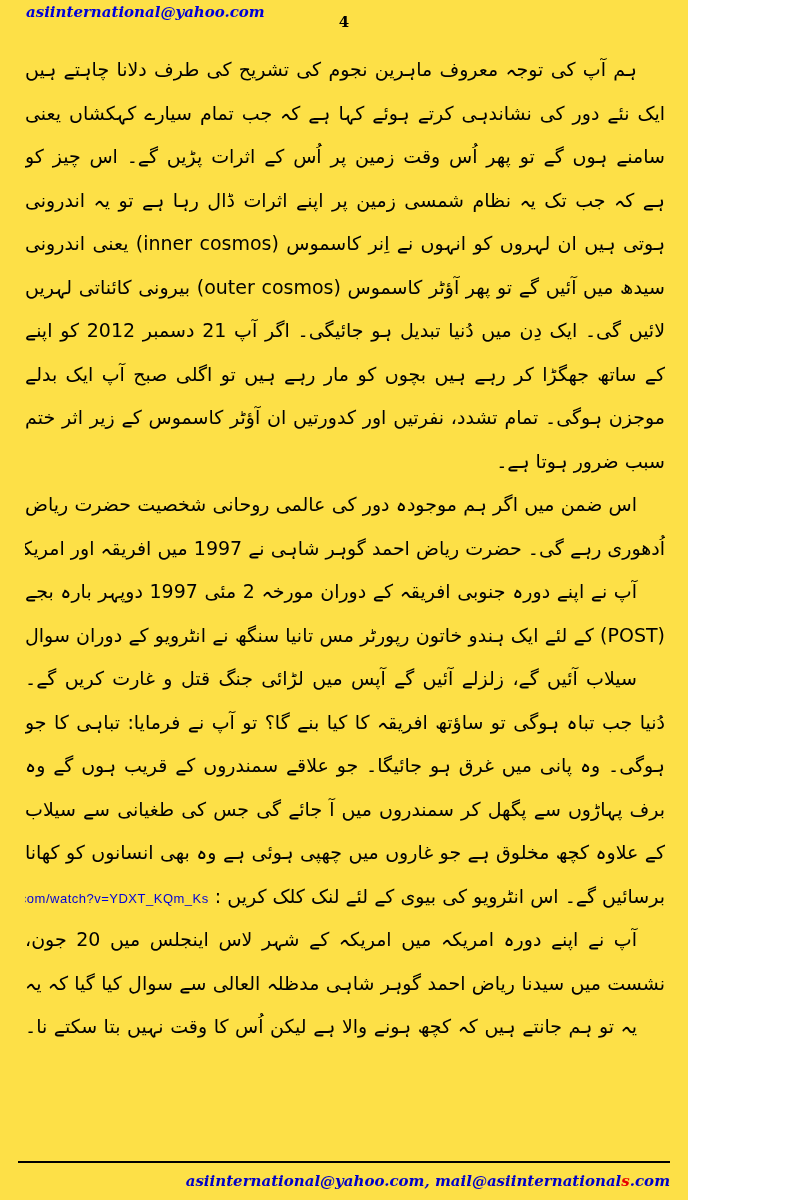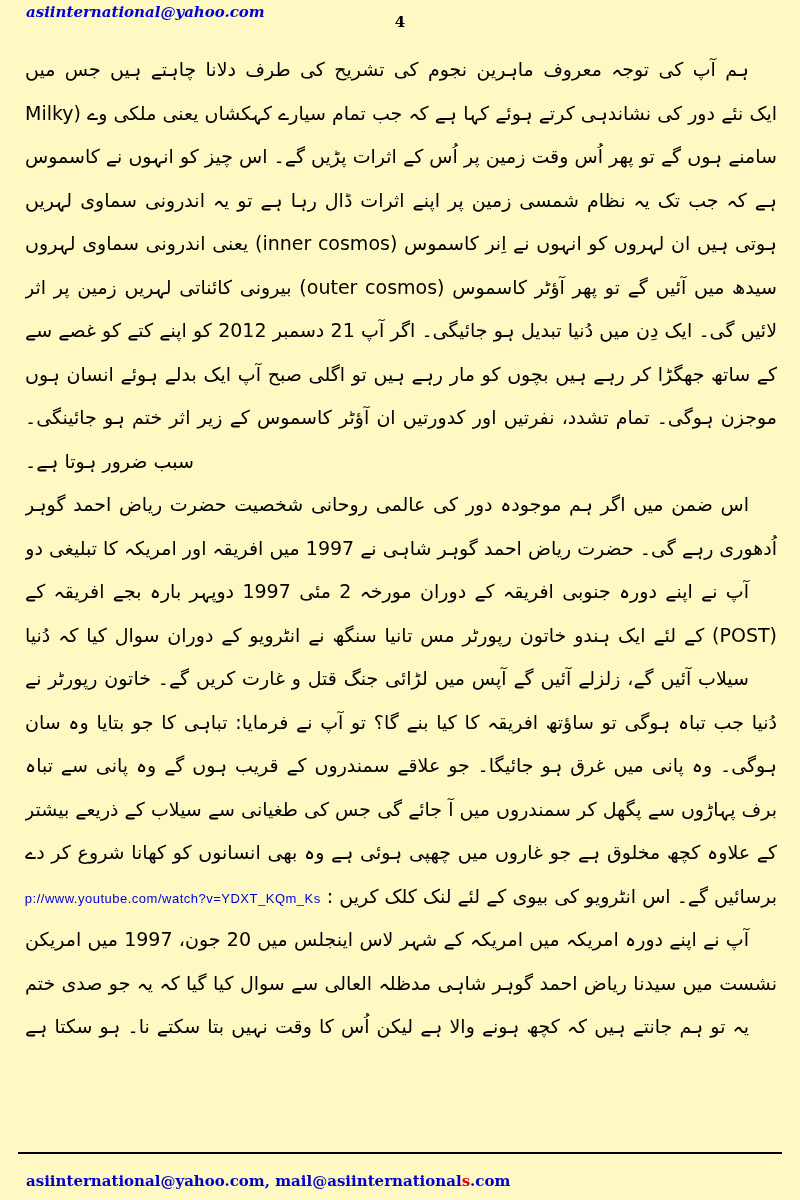--- a/index.html
+++ b/index.html
@@ -5,22 +5,22 @@
   :root{
     --link_blue:#0000d8;
     --footer_blue:#0000c8;
     --accent_red:#e80000;
     --text_black:#000000;
   }
   *{margin:0;padding:0;box-sizing:border-box;}
   html,body{background:#ffffff;}
   .page{
     position:relative;
-    width:800px;height:1200px;
-    background:#fef9c3;
+    width:688px;height:1200px;
+    background:#fde047;
     overflow:hidden;
     font-family:"DejaVu Sans",sans-serif;
     color:var(--text_black);
   }
   
   .header{position:absolute;top:0;left:0;right:0;height:46px;}
   .header-email{
     position:absolute;top:3px;left:26px;
     font-family:"DejaVu Serif",serif;
     font-style:italic;font-weight:bold;
@@ -32,21 +32,21 @@
     font-family:"DejaVu Serif",serif;
     font-weight:bold;font-size:15px;color:#000;
   }
   
   .body-text{
     position:absolute;top:48px;left:25px;right:23px;
   }
   .line{
     direction:rtl;
     unicode-bidi:embed;
-    text-align:left;
+    text-align:right;
     font-size:19px;
     line-height:43.5px;
     height:43.5px;
     white-space:nowrap;
     overflow:hidden;
     color:#000;
   }
   .line.just{
     white-space:normal;
     text-align:justify;
@@ -59,26 +59,26 @@
     unicode-bidi:embed;
     font-family:"Liberation Sans","DejaVu Sans",sans-serif;
     font-size:13px;
     color:var(--link_blue);
     letter-spacing:0.5px;
   }
   
   .footer{
     position:absolute;left:18px;right:18px;bottom:10px;
     border-top:2px solid #000;
-    padding-top:18px;
+    padding-top:9px;
     display:flex;
-    justify-content:space-between;
+    justify-content:flex-end;
     align-items:flex-start;
     font-family:"DejaVu Serif",serif;
-    font-weight:bold;
+    font-style:italic;font-weight:bold;
     font-size:15px;
     color:var(--footer_blue);
   }
   .footer .accent{color:var(--accent_red);}
   .footer-emails{padding-left:8px;}
   .footer-url{padding-right:4px;}
 </style>
 </head>
 <body>
 

